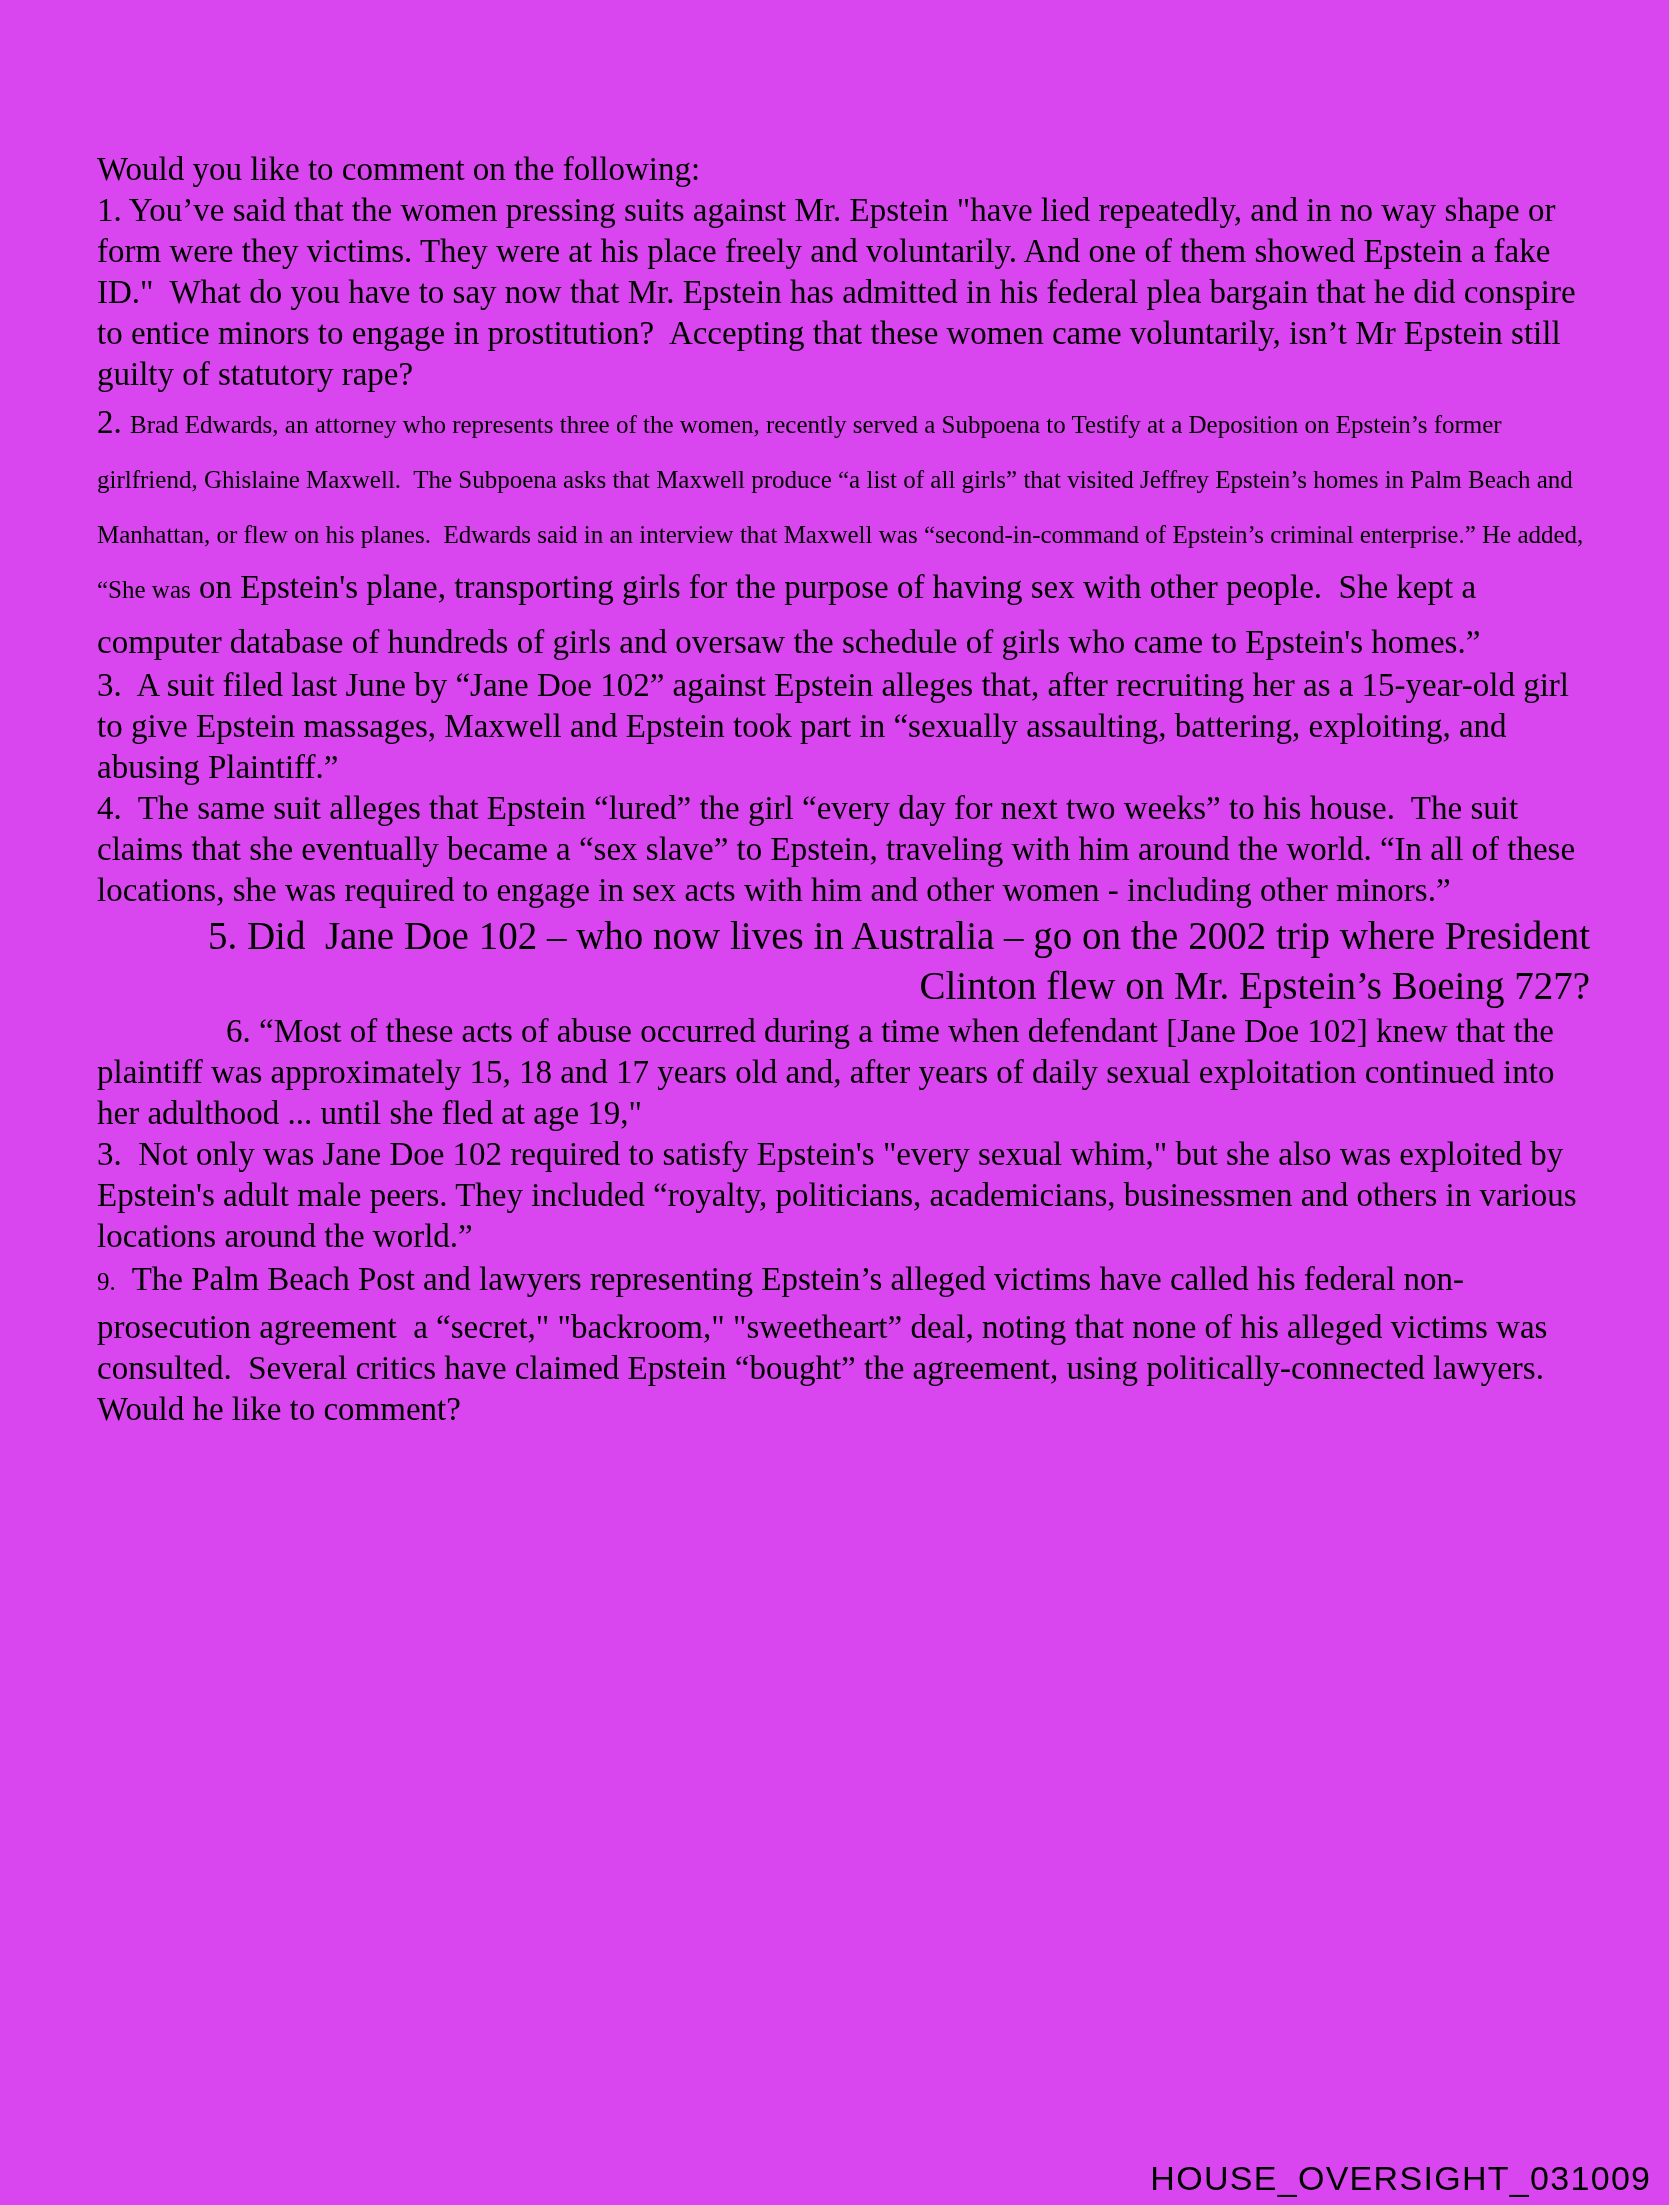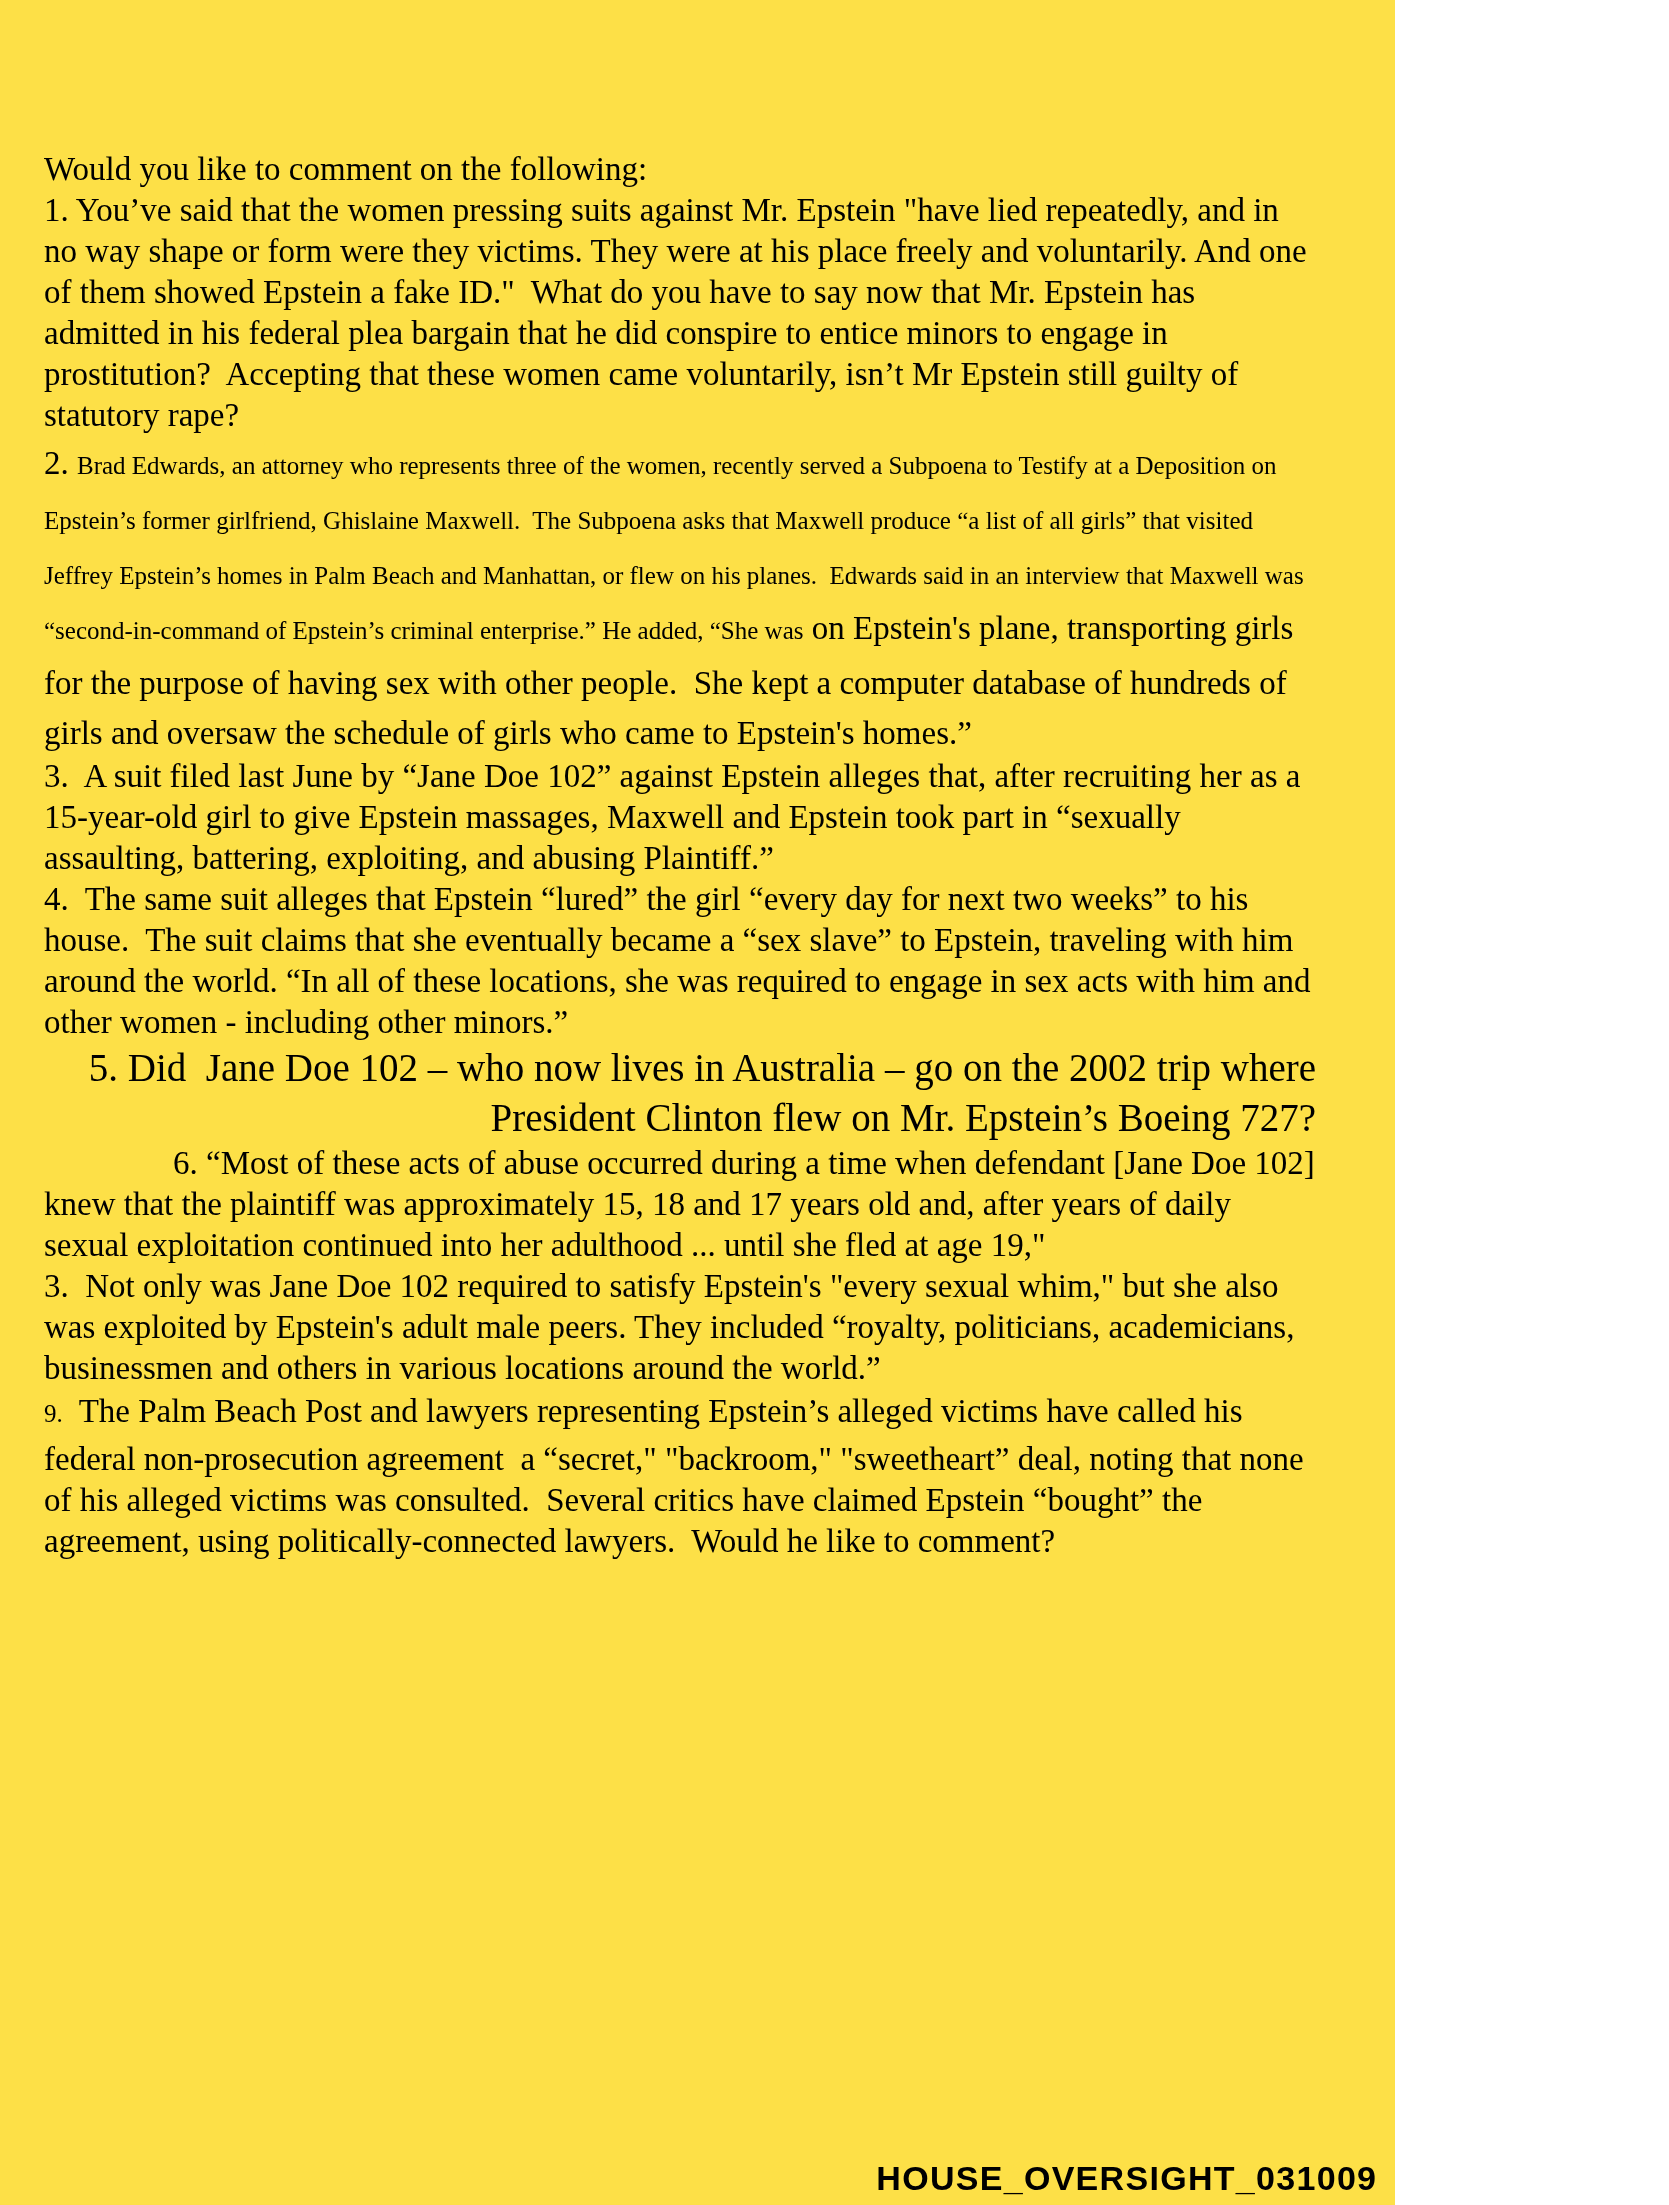--- a/index.html
+++ b/index.html
@@ -2,25 +2,25 @@
 <html style="font-size:10.5px"><head>
 <meta charset="utf-8">
 <style>
   html, body {
     margin: 0;
     padding: 0;
     background: #ffffff;
   }
   .page {
     position: relative;
-    width: 1395px;
+    width: 1669px;
     height: 2205px;
-    background: #fde047;
+    background: #d946ef;
     box-sizing: border-box;
-    padding: 149px 79px 0 44px;
+    padding: 149px 79px 0 97px;
     color: #000000;
     font-family: "Liberation Serif", serif;
   }
   p.para {
     margin: 0;
     white-space: pre-wrap;
   }
   .reg  { font-size: 33px; line-height: 41px; }
   .lg   { font-size: 39px; line-height: 50px; }
   span.s-reg { font-size: 33px; line-height: 41px; }
@@ -36,21 +36,20 @@
   .q8 { margin-top: 19.6px; }
   .q9 { margin-top: 27.5px; }
   .footer-stamp {
     position: absolute;
     top: 2159px;
     right: 17.7px;
     font-family: "Liberation Sans", sans-serif;
     font-size: 34px;
     letter-spacing: 1.3px;
     color: #000000;
-    font-weight: bold;
   }
 </style>
 </head>
 <body>
 
 <div class="page">
 
   <p class="para reg heading"><span></span><span>Would you like to comment on the following:</span></p>
 
   <p class="para reg q1"><span>1. You’ve said that the women pressing suits against Mr. Epstein "have lied repeatedly, and in no way shape or form were they victims. They were at his place freely and voluntarily. And one of them showed Epstein a fake ID."  What do you have to say now that Mr. Epstein has admitted in his federal plea bargain that he did conspire to entice minors to engage in prostitution?  Accepting that these women came voluntarily, isn’t Mr Epstein still guilty of statutory rape?</span></p>

